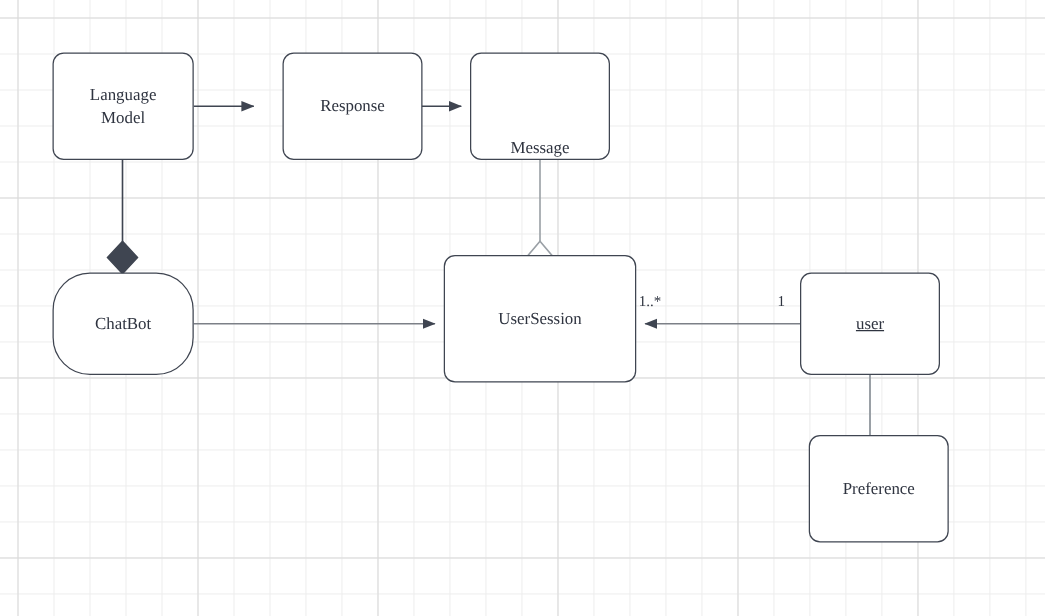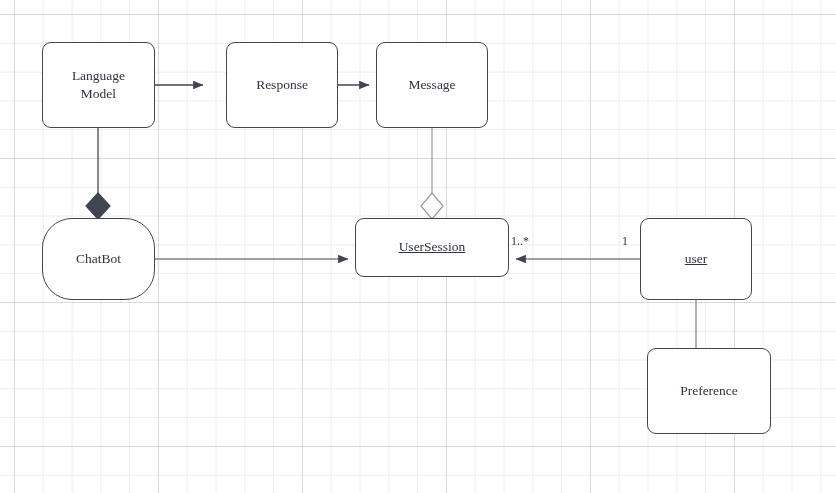--- a/index.html
+++ b/index.html
@@ -89,37 +89,37 @@
 
   <div class="node" style="left:42px; top:42px; width:113px; height:86px;">
     <span>Language
 Model</span>
   </div>
 
   <div class="node" style="left:210px; top:42px; width:112px; height:86px;margin-left:16px;">
     <span>Response</span>
   </div>
 
-  <div class="node" style="left:376px; top:42px; width:112px; height:86px;">
+  <div class="node" style="left:376px; top:42px; width:112px; height:86px;align-items:flex-end;">
     <span>Message</span>
   </div>
 
   <div class="node" style="left:42px; top:218px; width:113px; height:82px;border-radius:30px;">
     <span>ChatBot</span>
   </div>
 
-  <div class="node" style="left:355px; top:218px; width:154px; height:59px;text-decoration:underline;">
+  <div class="node" style="left:355px; top:204px; width:154px; height:102px;">
     <span>UserSession</span>
   </div>
 
   <div class="node" style="left:640px; top:218px; width:112px; height:82px;text-decoration:underline;">
     <span>user</span>
   </div>
 
-  <div class="node" style="left:647px; top:348px; width:124px; height:86px;">
+  <div class="node" style="left:647px; top:348px; width:112px; height:86px;">
     <span>Preference</span>
   </div>
 
   <div class="mult" style="left:511px; top:234px;">1..*</div>
 
   <div class="mult" style="left:622px; top:234px;">1</div>
 
 </div>
 
 </body></html>

